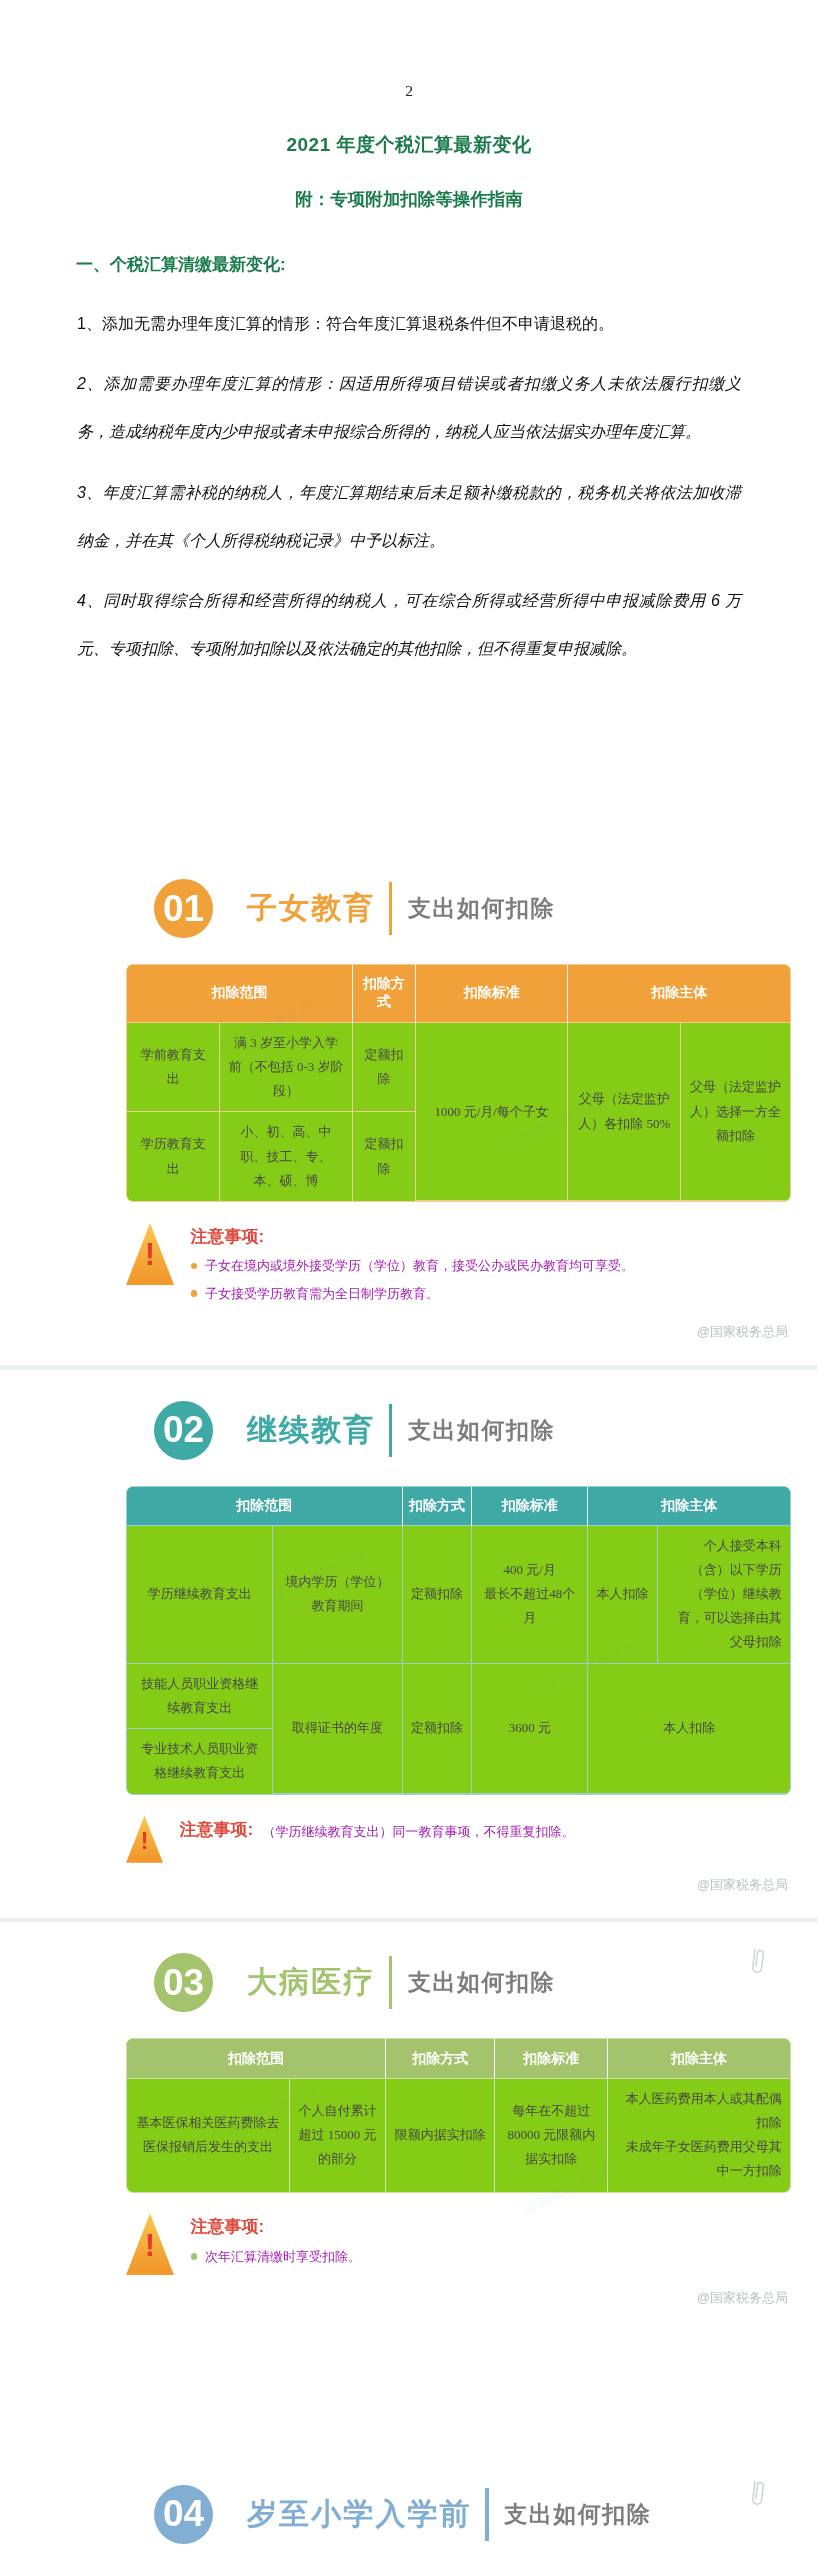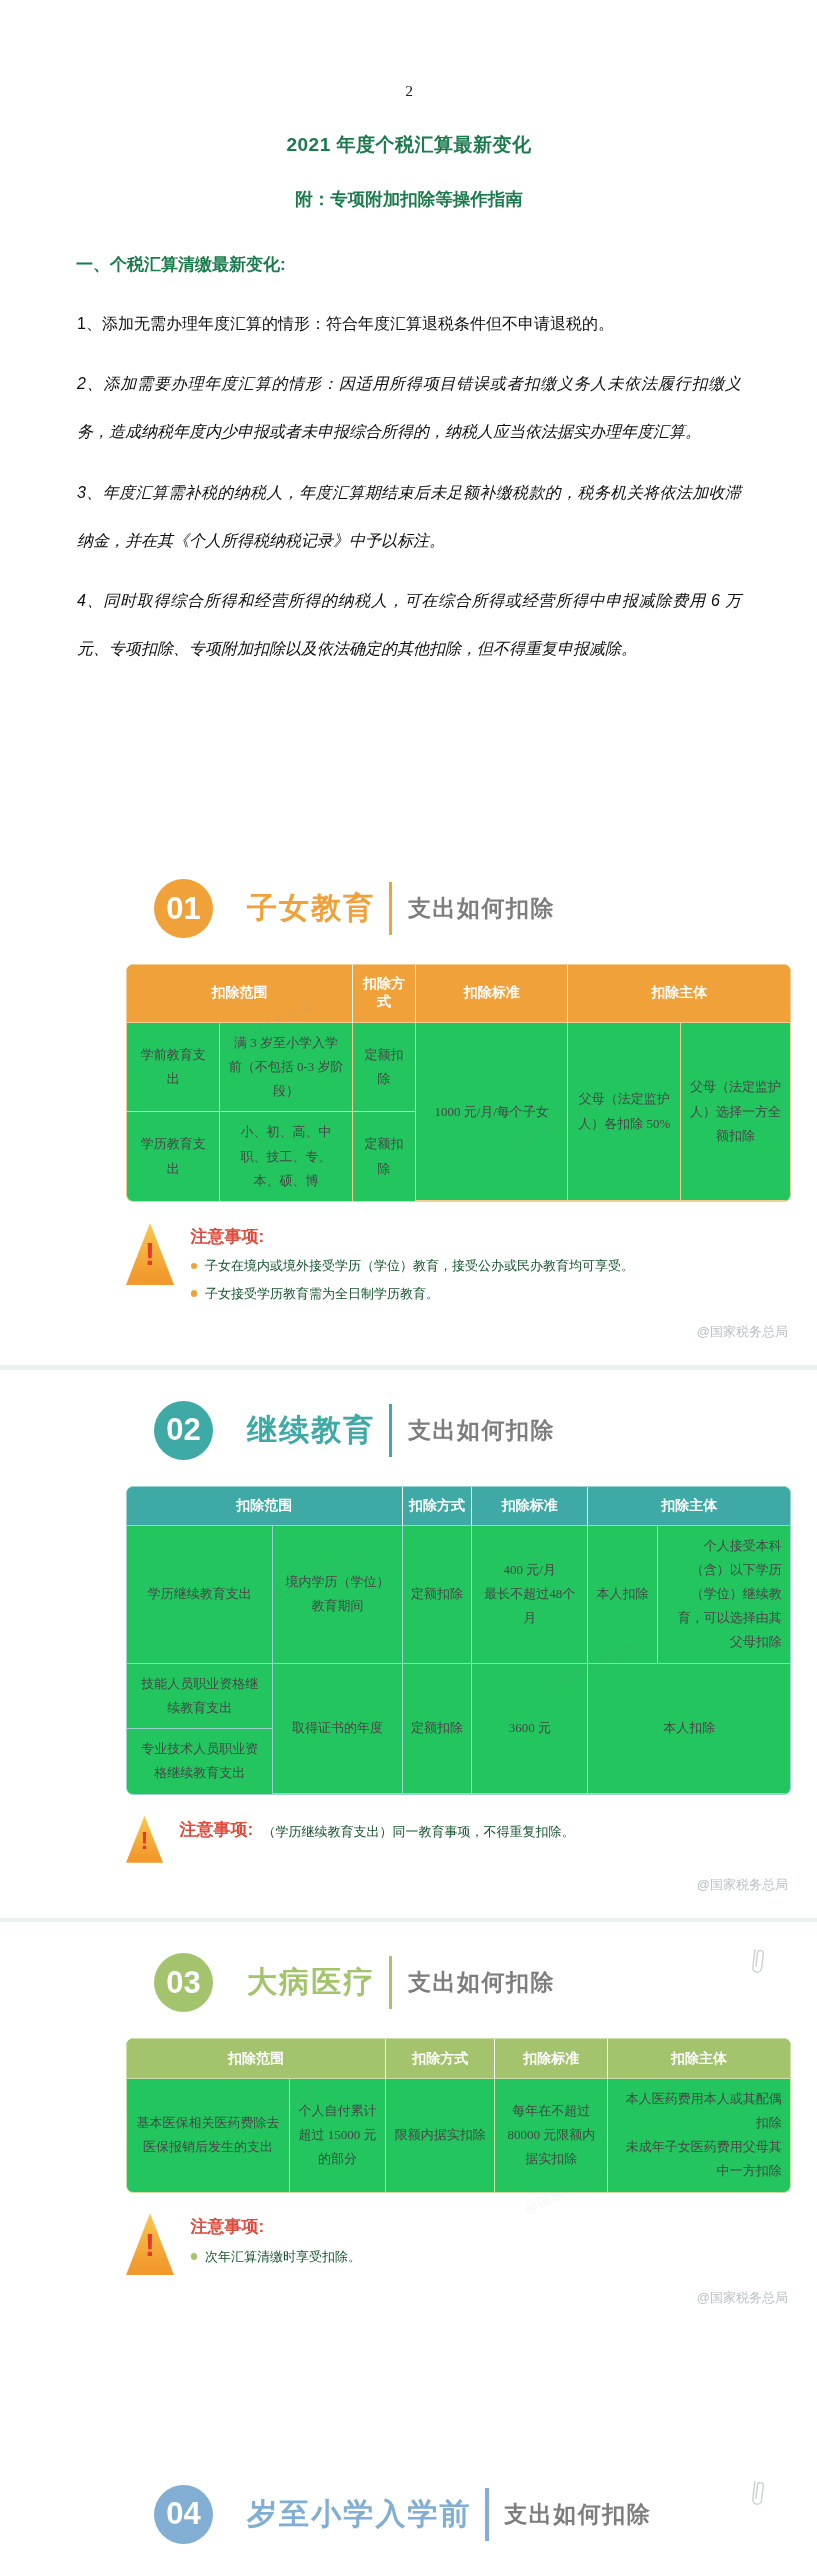--- a/index.html
+++ b/index.html
@@ -15,46 +15,46 @@
   .para + .para { margin-top:12.4px;font-style:italic; }
 
   .cards { margin-top:175px; }
   .card { position:relative; padding:31px 27px 13.4px 126px; }
   .divider { height:4.6px; background:#EBF0F2; margin-top:10.3px; }
   .pagegap { height:134px; }
 
   .card-head { display:flex; align-items:center; margin-left:28px; }
   .badge { width:59px; height:59px; border-radius:50%; background:var(--c);
            color:#fff; display:flex; align-items:center; justify-content:center;
-           font-size:31px; font-weight:bold; flex:none; }
+           font-size:37px; font-weight:bold; flex:none; }
   .card-title { margin:0 0 0 34px; font-size:30px; color:var(--c); font-weight:bold; letter-spacing:2.1px; white-space:nowrap; }
   .vbar { width:3.6px; height:53px; background:var(--c); margin:0 15.5px 0 13.4px; flex:none; }
   .card-sub { font-size:23px; color:#7d7d7d; font-weight:bold; letter-spacing:1.5px; white-space:nowrap; }
 
-  .twrap { margin-top:26px; border:1.5px solid var(--cb); border-radius:7.2px; overflow:hidden; background:#22c55e; }
+  .twrap { margin-top:26px; border:1.5px solid var(--cb); border-radius:7.2px; overflow:hidden; background:#84cc16; }
   table.dtable { width:100%; border-collapse:collapse; }
   .dtable th { background:var(--c); color:#fff; font-size:14px; font-weight:bold;
                padding:10.3px 3.1px; border-left:1.5px solid rgba(255,255,255,.92); }
   .dtable th:first-child { border-left:none; }
   .dtable td { border:1px solid var(--cb); font-family:"Liberation Serif","DejaVu Serif",serif;
                font-size:13px; color:#474747; padding:8.2px 8.2px; text-align:center;
                vertical-align:middle; line-height:1.85; }
   .dtable td.left { text-align:right; }
   .dtable tr td:first-child { border-left:none; }
   .dtable tr td:last-child { border-right:none; }
   .dtable tbody tr:last-child td { border-bottom:none; }
   .std2 span { display:block; }
 
   .note { display:flex; gap:16.5px; margin-top:20.6px; align-items:flex-start; }
   .note-body { flex:1; }
   .note-row { display:flex; gap:9.3px; align-items:flex-start; }
   .note-label { font-size:17px; font-weight:bold; color:#DE4A3C; line-height:1.6; white-space:nowrap; }
   ul.notes { list-style:none; margin:3.1px 0 0; padding:0; }
   .note-row ul.notes { margin-top:0; }
-  ul.notes li { display:flex; gap:7.7px; margin:5.2px 0; font-size:13px; color:#14532d; line-height:1.7; align-items:baseline; }
+  ul.notes li { display:flex; gap:7.7px; margin:5.2px 0; font-size:13px; color:#a21caf; line-height:1.7; align-items:baseline; }
   .dot { width:6.7px; height:6.7px; border-radius:50%; background:var(--c); flex:none; transform:translateY(-1px); }
 
   .tri { width:48px; height:62px; position:relative; flex:none; }
   .tri .t { position:absolute; inset:0; background:linear-gradient(180deg,#F9C84F 0%,#F2992E 88%);
             clip-path:polygon(50% 0,100% 100%,0 100%); }
   .tri .ex { position:absolute; left:0; right:0; top:16.5px; bottom:0; display:flex;
              justify-content:center; color:#E23B2E; font-size:31px; font-weight:bold; line-height:1; }
   .tri.small { width:37px; height:47px; }
   .tri.small .ex { top:13.4px; font-size:24px; }
 

